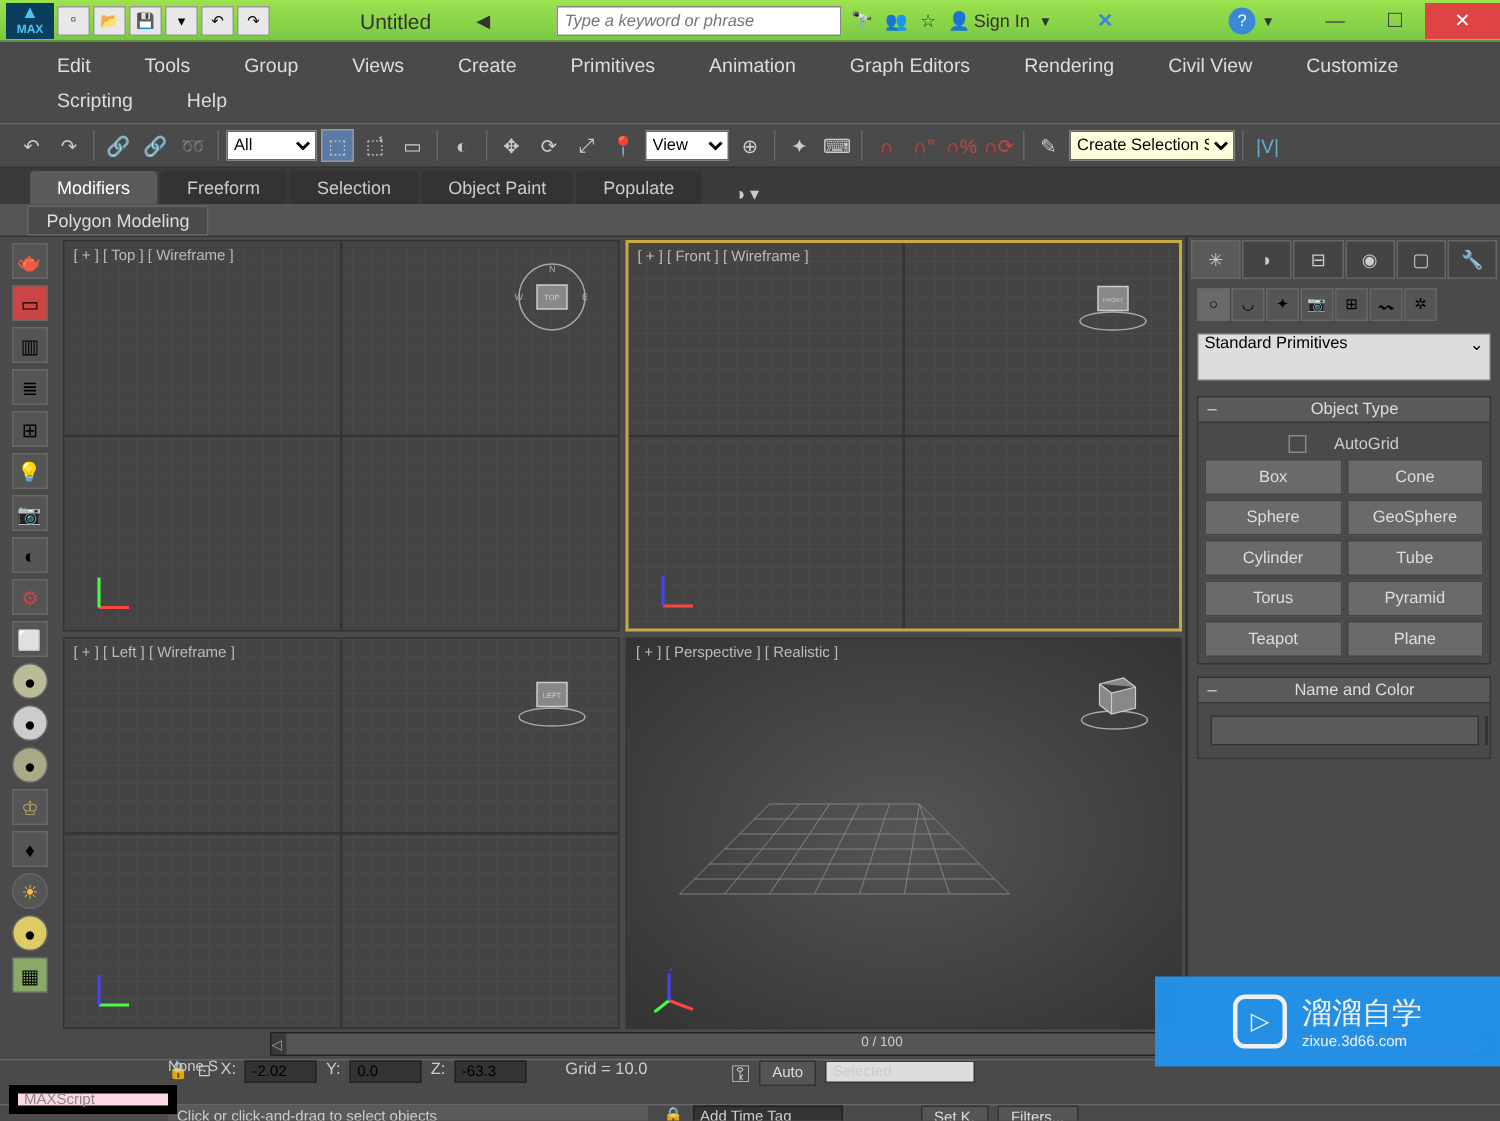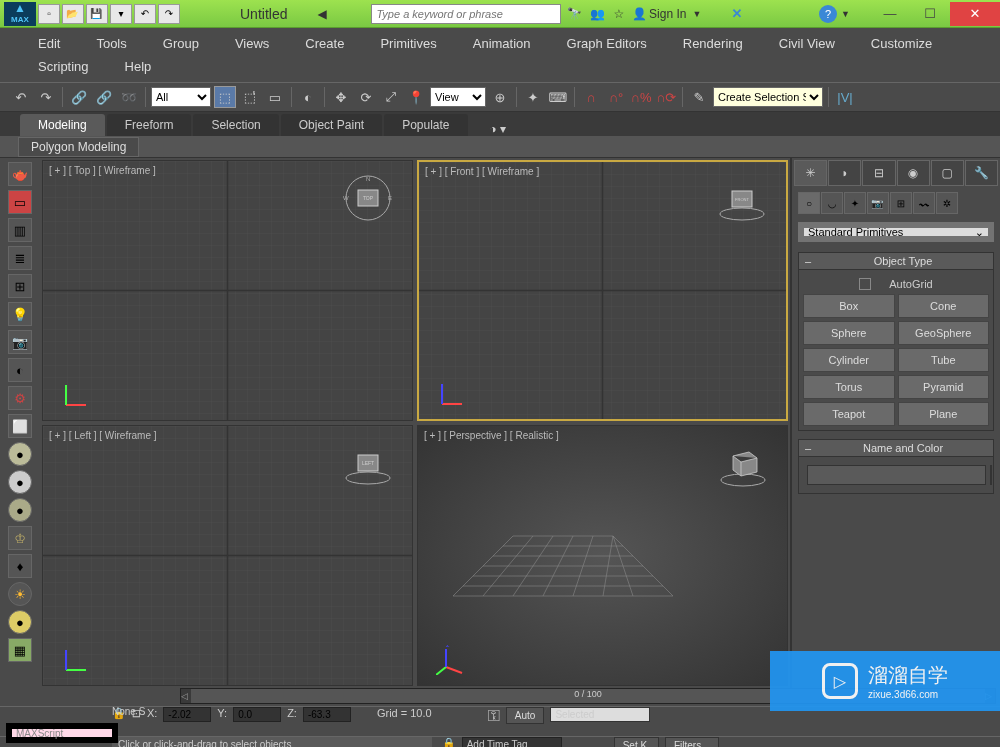--- a/index.html
+++ b/index.html
@@ -47,21 +47,21 @@
 .vp-cube { position: absolute; top: 12px; right: 14px; width: 60px; height: 50px; }
 .vp-axis { position: absolute; bottom: 10px; left: 18px; width: 30px; height: 30px; }
 
 
 .cmd-panel { width: 210px; background: #4a4a4a; border-left: 2px solid #333; padding: 2px; display: flex; flex-direction: column; }
 .cmd-tabs { display: flex; gap: 1px; height: 26px; }
 .cmd-tab { flex: 1; background: #444; border: 1px solid #666; display: flex; align-items: center; justify-content: center; font-size: 12px; color: #ccc; }
 .cmd-tab.active { background: #5a5a5a; }
 .cmd-subtabs { display: flex; gap: 1px; height: 24px; margin-top: 6px; padding: 0 4px; }
 .cmd-sub { width: 22px; height: 22px; background: #555; border: 1px solid #666; display: flex; align-items: center; justify-content: center; font-size: 10px; }
-.cmd-dropdown { margin: 6px 4px; height: 20px; background: #ddd; border: 6px solid #737373; font-size: 11px; padding-left: 4px; display: flex; align-items: center; justify-content: space-between; padding-right: 4px; }
+.cmd-dropdown { margin: 6px 4px; height: 32px; background: #ddd; border: 1px solid #737373; font-size: 11px; padding-left: 4px; display: flex; align-items: flex-start; justify-content: space-between; padding-right: 4px; }
 .rollout { margin: 4px 4px; border: 1px solid #333; }
 .rollout-head { background: #5a5a5a; color: #ddd; font-size: 11px; text-align: center; padding: 2px; border-bottom: 1px solid #333; display: flex; align-items: center; }
 .rollout-body { background: #4a4a4a; padding: 4px; }
 .autogrid { display: flex; align-items: center; justify-content: center; gap: 18px; font-size: 11px; color: #ccc; padding: 4px; }
 .obj-grid { display: grid; grid-template-columns: 1fr 1fr; gap: 3px; }
 .obj-btn { background: #6a6a6a; border: 1px solid #444; color: #ddd; font-size: 11px; text-align: center; padding: 5px 2px; cursor: pointer; }
 .name-color-row { display: flex; gap: 4px; padding: 4px; }
 .name-input { flex: 1; height: 20px; background: #5a5a5a; border: 1px solid #333; }
 .color-swatch { width: 20px; height: 20px; background: #d444c4; border: 1px solid #333; }
 
@@ -167,21 +167,21 @@
   <div class="tb-ico" style="color:#c44">∩%</div>
   <div class="tb-ico" style="color:#c44">∩⟳</div>
   <div class="tb-sep"></div>
   <div class="tb-ico">✎</div>
   <select class="tb-select tb-sel-wide"><option>Create Selection Se</option></select>
   <div class="tb-sep"></div>
   <div class="tb-ico" style="color:#6ac">|V|</div>
 </div>
 
 <div class="ribbon-tabs">
-  <div class="ribbon-tab active">Modeling</div>
+  <div class="ribbon-tab active">Modifiers</div>
   <div class="ribbon-tab">Freeform</div>
   <div class="ribbon-tab">Selection</div>
   <div class="ribbon-tab">Object Paint</div>
   <div class="ribbon-tab">Populate</div>
   <div style="margin-left:20px;color:#ccc;font-size:12px">◑ ▾</div>
 </div>
 <div class="ribbon-sub">
   <div class="ribbon-sub-item">Polygon Modeling</div>
 </div>
 

